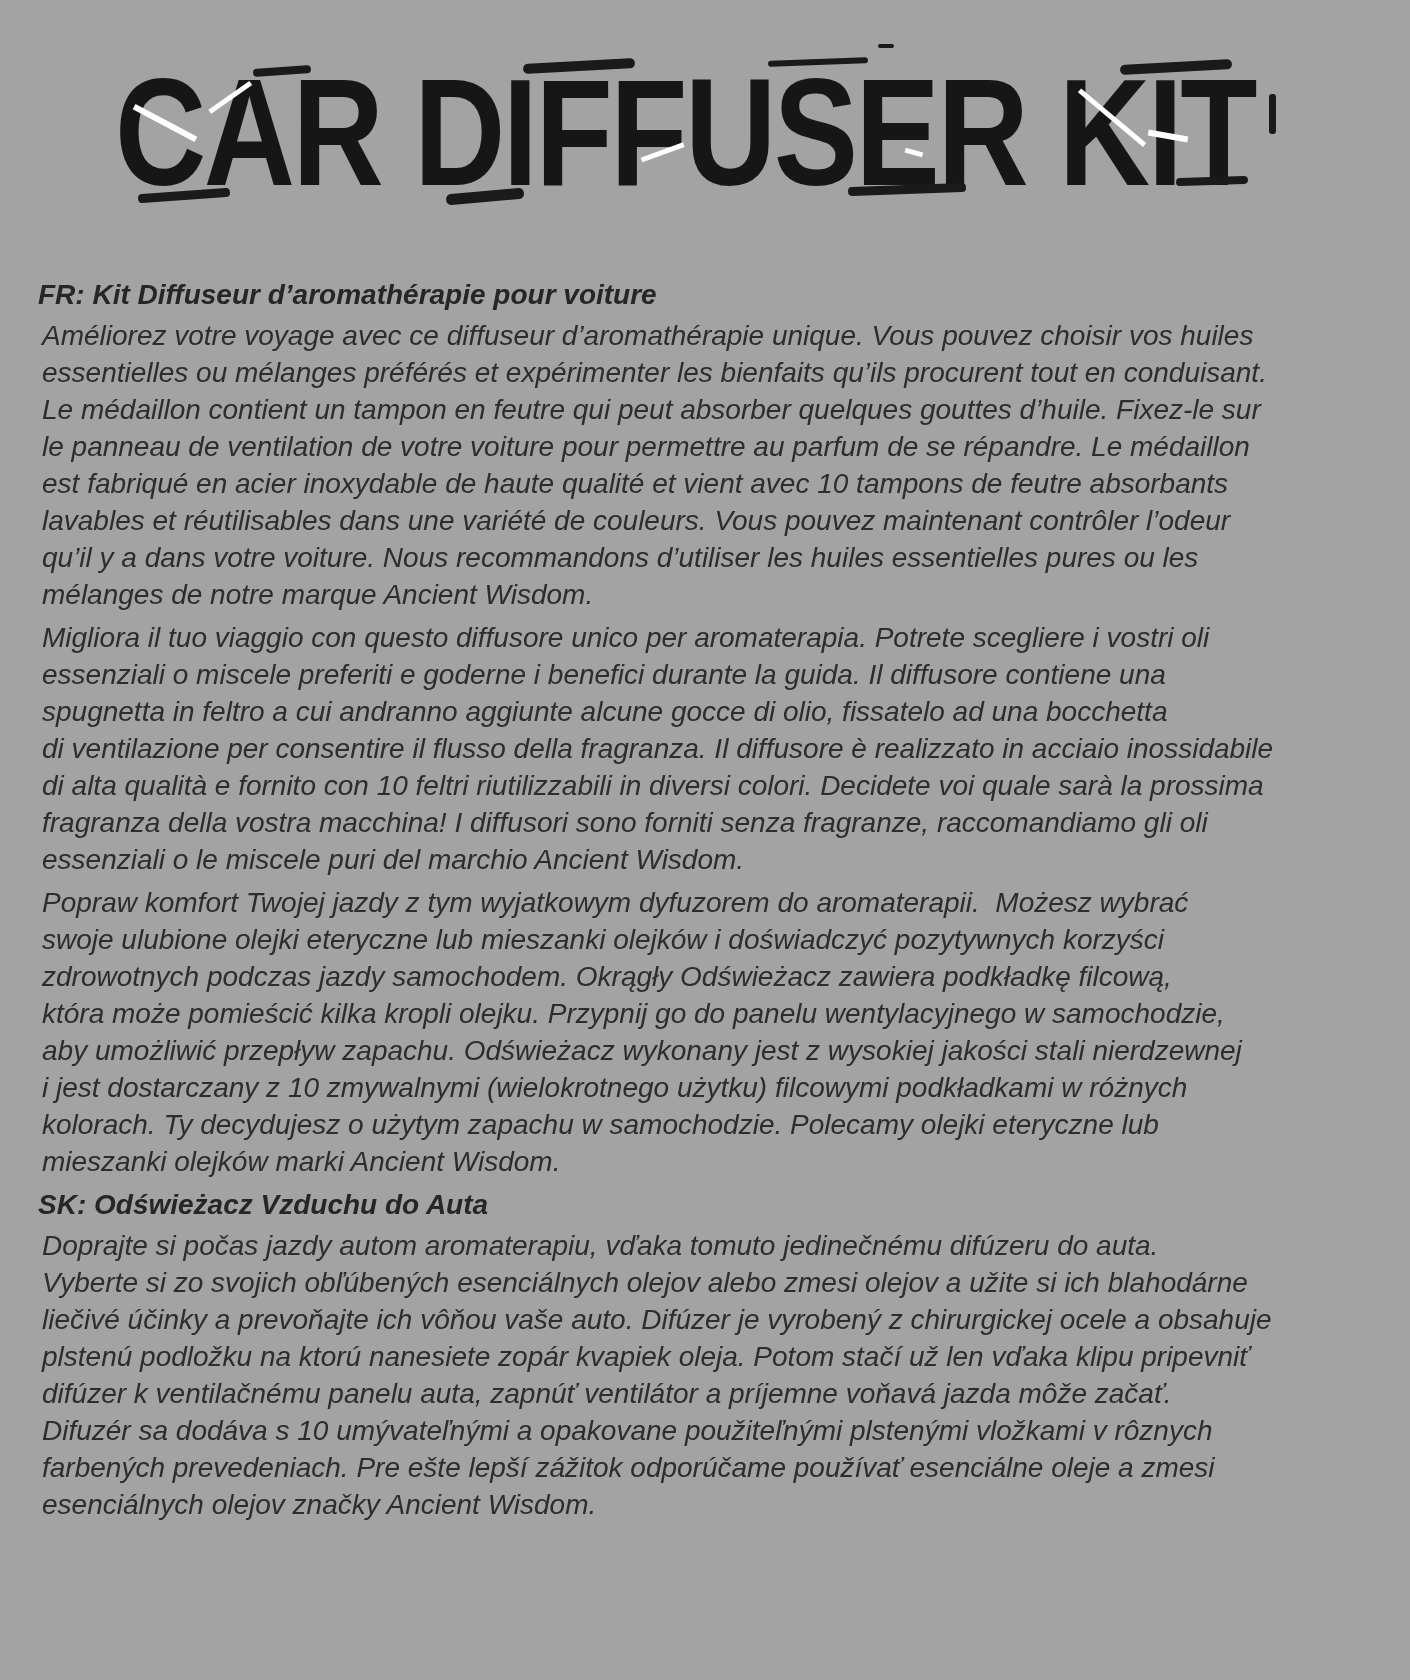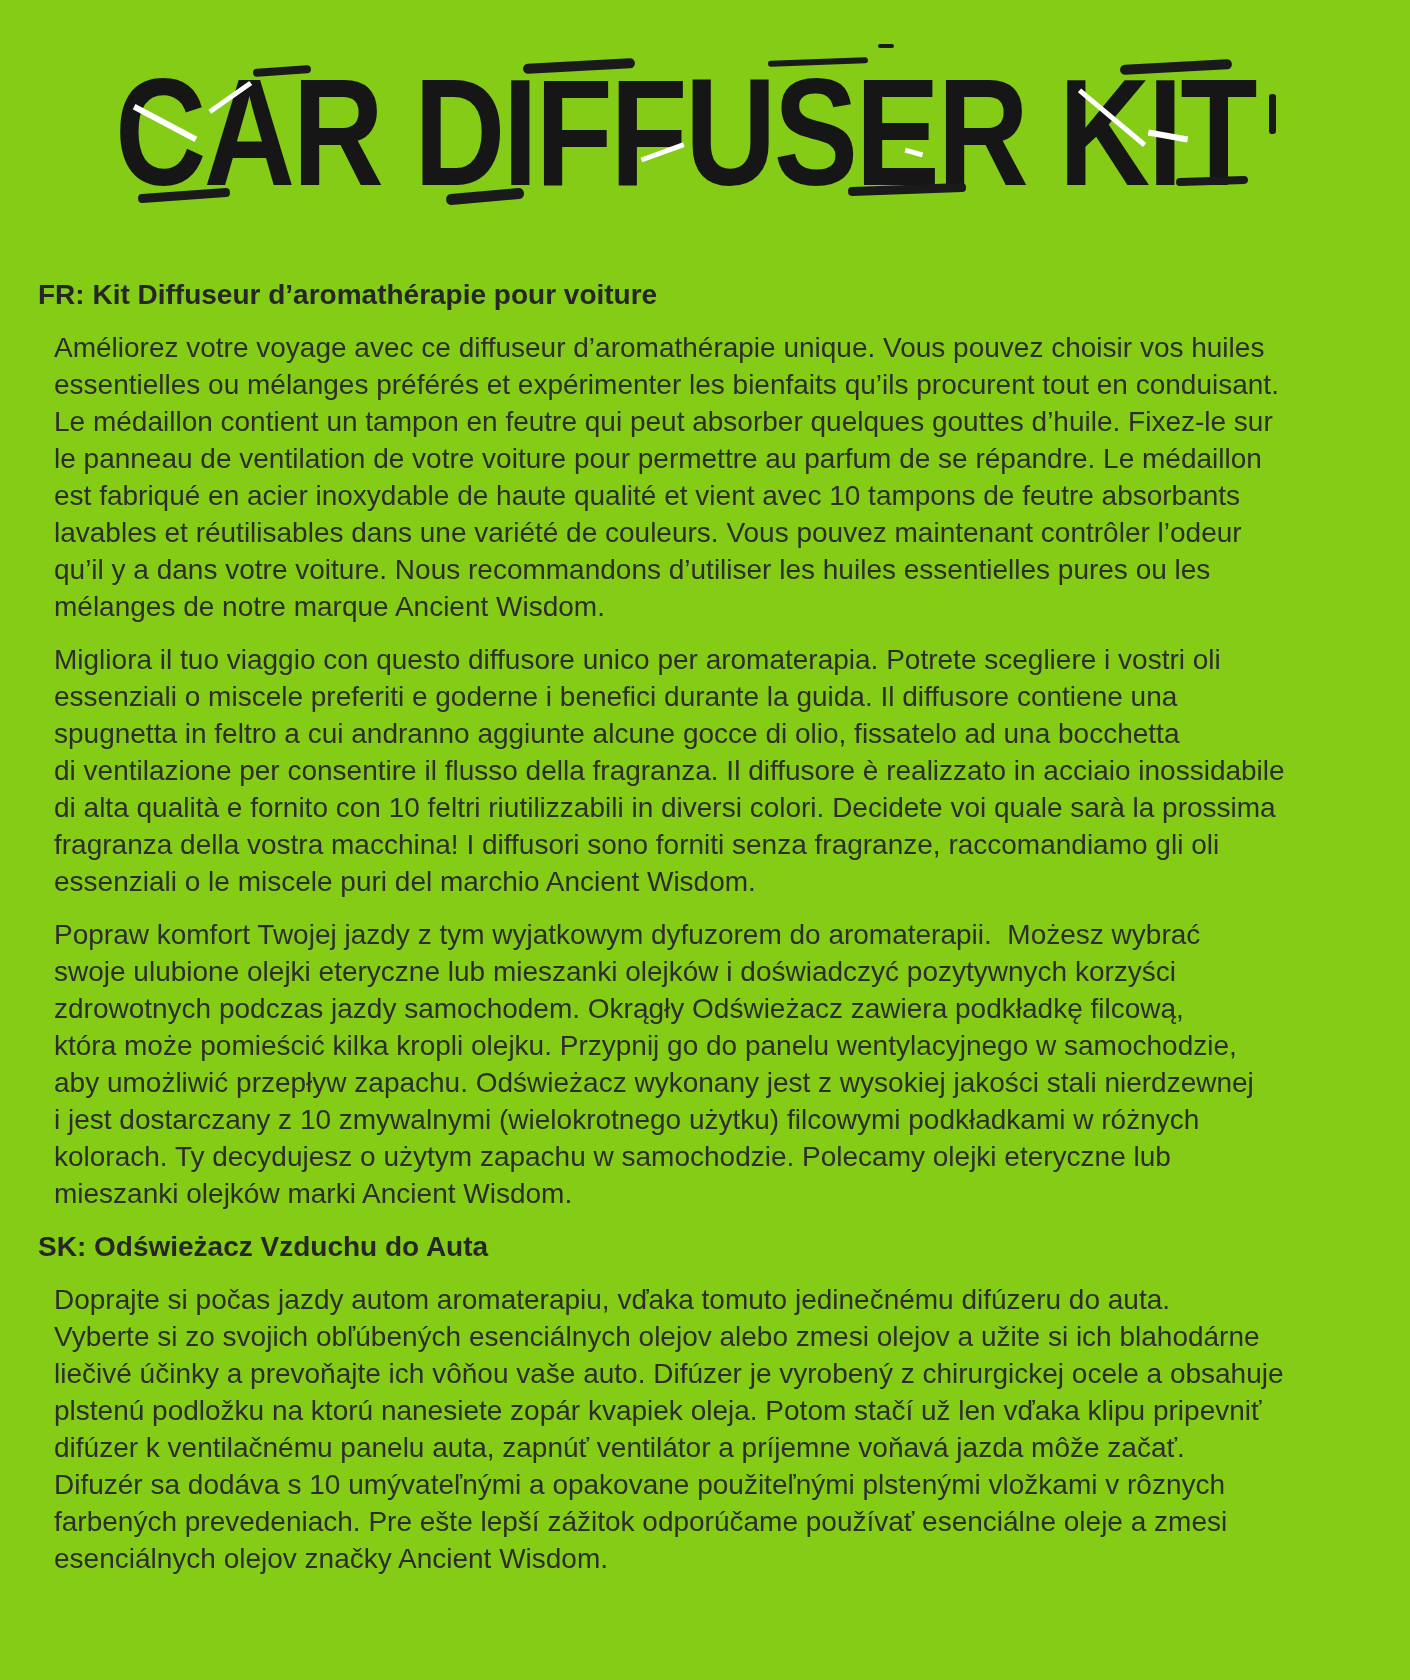--- a/index.html
+++ b/index.html
@@ -1,50 +1,51 @@
 <!DOCTYPE html>
 <html><head>
 <meta charset="utf-8">
 <style>
   html, body { margin: 0; padding: 0; background: #e8e8e8; }
   .page {
     position: relative;
     width: 1410px;
     height: 1680px;
     margin: 0 auto;
-    background: #84cc16;
+    background: #a3a3a3;
     overflow: hidden;
     font-family: "Liberation Sans", "DejaVu Sans", sans-serif;
   }
   .title-banner {
     display: block;
     width: 1410px;
     height: 232px;
   }
   .title-banner text {
     font-family: "Liberation Sans", "DejaVu Sans", sans-serif;
     font-weight: bold;
     font-size: 152px;
     letter-spacing: -3px;
     fill: #161616;
   }
   .content {
     padding: 44px 42px 0 38px;
+    font-style: italic;
   }
   section.lang-section { margin: 0 0 6px 0; }
   h2.sec-heading {
     margin: 0;
     font-size: 28px;
     line-height: 37px;
     font-weight: bold;
     color: #262626;
     white-space: pre;
   }
   p.sec-body {
-    margin: 16px;
+    margin: 4px;
     font-size: 28px;
     line-height: 37px;
     font-weight: normal;
     color: #2d2d2d;
     white-space: pre;
   }
 </style>
 </head>
 <body>
 

